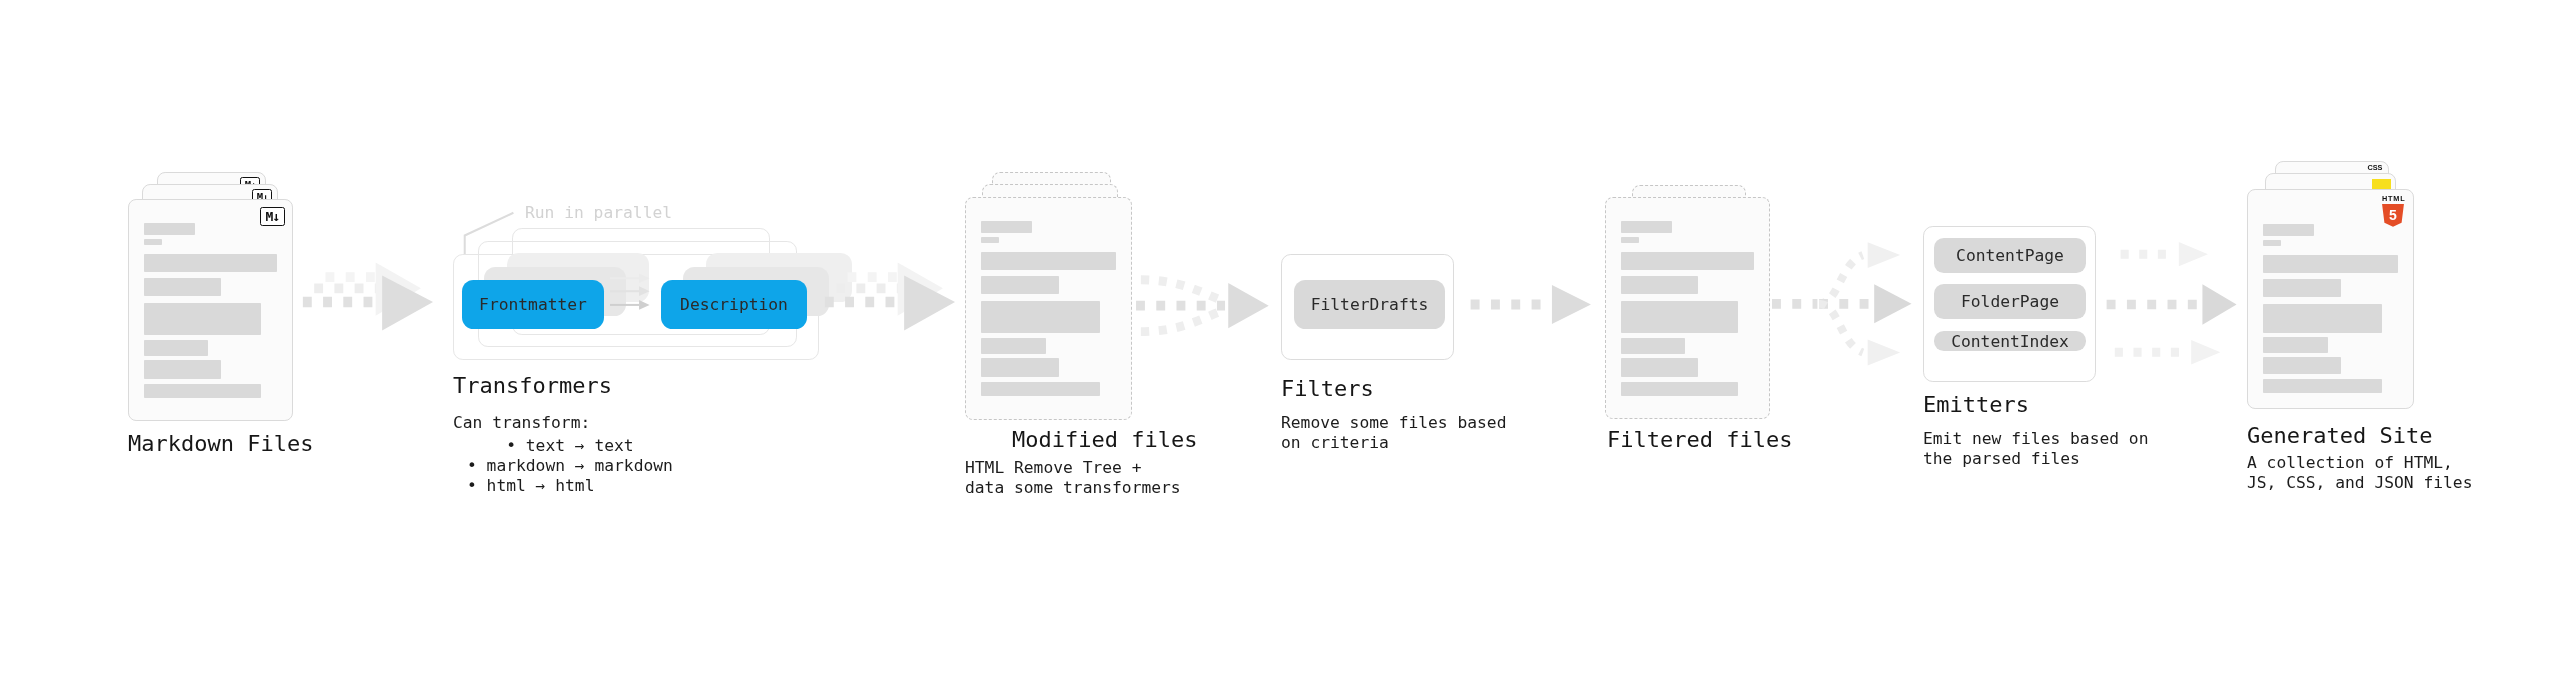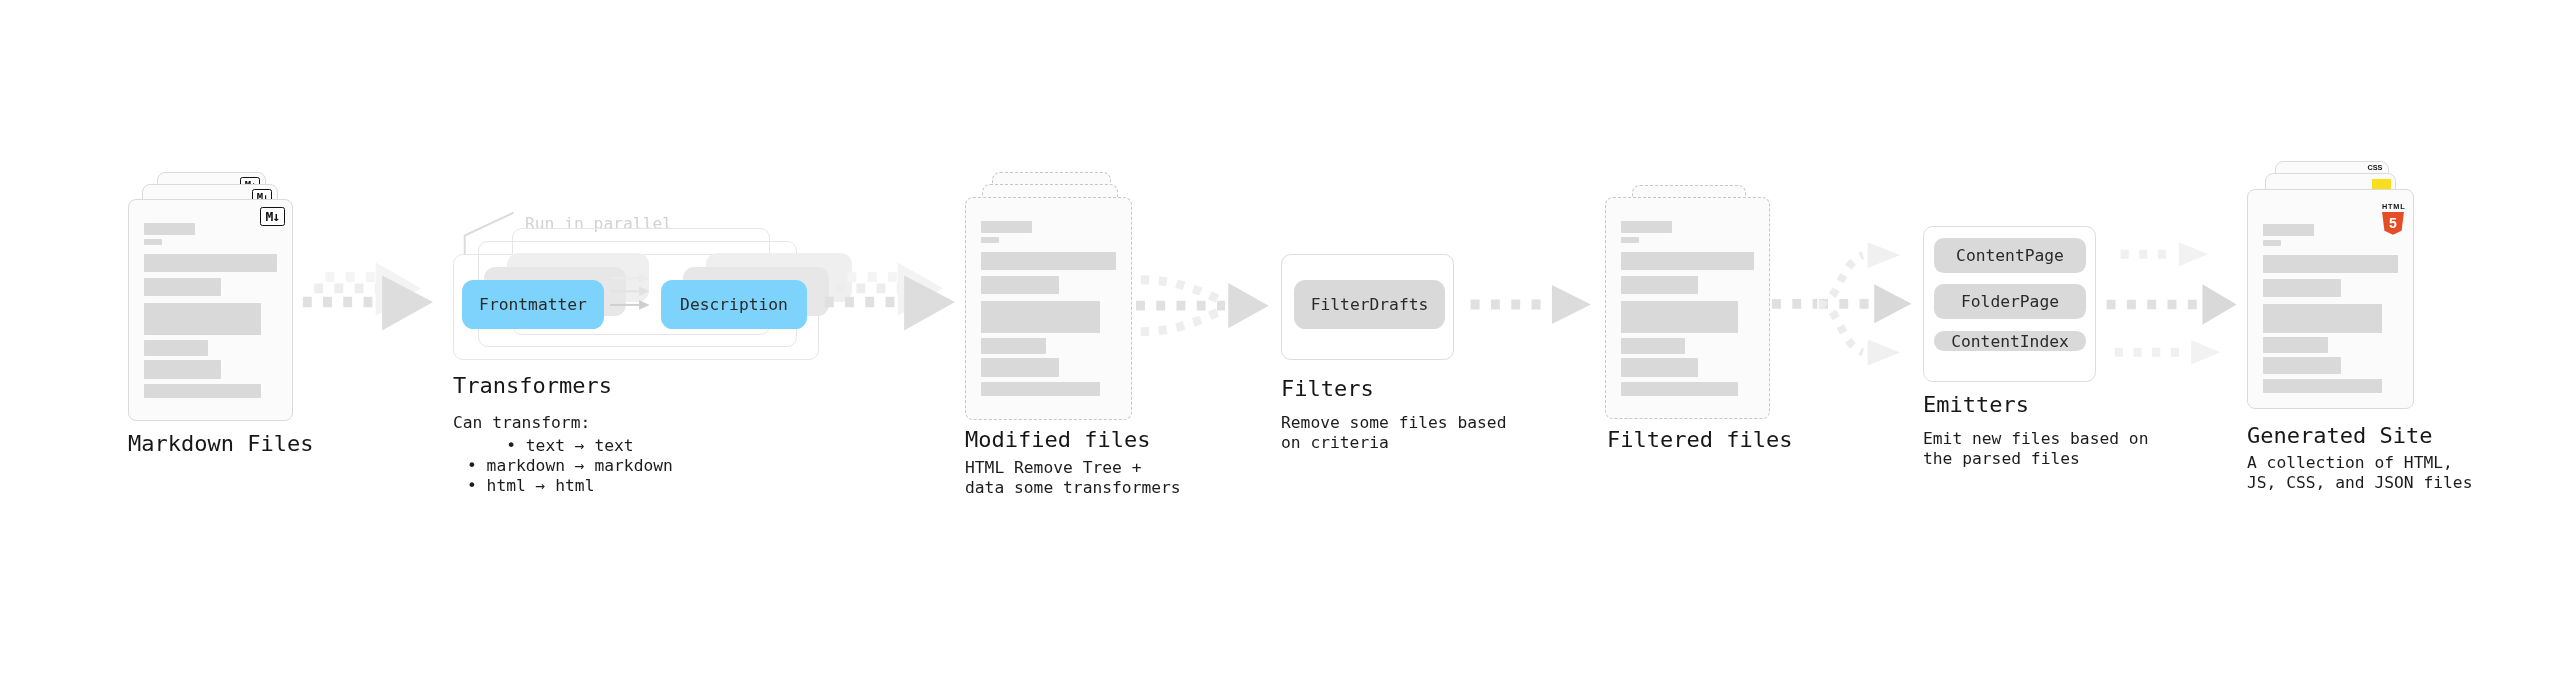--- a/index.html
+++ b/index.html
@@ -46,40 +46,40 @@
   .stage-label { position: absolute; font-size: 22px; font-weight: 500; color: #161616; white-space: nowrap; }
   .stage-desc  { position: absolute; font-size: 16.3px; color: #1c1c1c; line-height: 20.3px; white-space: nowrap; }
 
   
   .panel { position: absolute; border: 1.6px solid #e6e6e6; border-radius: 9.8px; box-sizing: border-box; background: transparent; }
   .tbox {
     position: absolute; border-radius: 11.4px; box-sizing: border-box;
     display: flex; align-items: center; justify-content: center;
     font-size: 16.3px; color: #2a2a2a; white-space: nowrap;
   }
-  .tbox.front { background: #7dd3fc; }
+  .tbox.front { background: #0ea5e9; }
   .tbox.ghost1 { background: #e7e7e7; }
   .tbox.ghost2 { background: #efefef; }
   .callout-text { position: absolute; font-size: 16.3px; color: #d2d2d2; white-space: nowrap; }
 
   
   .outline-box { position: absolute; background: #ffffff; border: 1.6px solid #dcdcdc; border-radius: 9.8px; box-sizing: border-box; }
   .pill {
     position: absolute; background: #d9d9d9; border-radius: 9.8px;
     display: flex; align-items: center; justify-content: center;
     font-size: 16.3px; color: #2a2a2a; white-space: nowrap; box-sizing: border-box;
   }
 
   
   .css-badge { position: absolute; text-align: center; }
   .css-badge .css-word { font-family: "Liberation Sans", sans-serif; font-weight: bold; font-size: 7.3px; color: #111; line-height: 6.5px; }
   .css-badge .css-bar { width: 18px; height: 3.3px; background: #2965f1; margin-top: 0.8px; border-radius: 0.8px; }
   .js-badge { position: absolute; width: 18.7px; height: 11.4px; background: #f7df1e; }
   .html5-badge { position: absolute; width: 22px; text-align: center; }
-  .html5-word { font-family: "Liberation Sans", sans-serif; font-weight: bold; font-size: 7.3px; letter-spacing: 0.8px; color: #111; line-height: 8.1px; margin-top: 8px; }
+  .html5-word { font-family: "Liberation Sans", sans-serif; font-weight: bold; font-size: 7.3px; letter-spacing: 0.8px; color: #111; line-height: 8.1px; }
   .html5-shield {
     width: 22px; height: 23px; margin-top: 0.8px;
     background: #e44d26;
     clip-path: polygon(0 0, 100% 0, 89% 82%, 50% 100%, 11% 82%);
     display: flex; align-items: center; justify-content: center;
   }
   .html5-shield span { color: #ffffff; font-family: "Liberation Sans", sans-serif; font-weight: bold; font-size: 14px; }
 
   svg { position: absolute; overflow: visible; }
 </style>
@@ -116,21 +116,21 @@
     <line x1="16" y1="40" x2="102" y2="40" stroke="#ededed" stroke-width="12" stroke-dasharray="11 14"></line>
     <polygon points="92,8 148,40 92,74" fill="#f3f3f3"></polygon>
     <line x1="2" y1="57" x2="102" y2="57" stroke="#e0e0e0" stroke-width="13" stroke-dasharray="11 14"></line>
     <polygon points="100,24 163,57 100,92" fill="#dddddd"></polygon>
   </svg>
 
   <div>
     <svg style="left:455px; top:202px;" width="73" height="54" viewBox="0 0 90 66">
       <path d="M 12,64 L 12,41 L 72,13" stroke="#dcdcdc" stroke-width="2.5" fill="none"></path>
     </svg>
-    <div class="callout-text" style="left:525px; top:203px;margin-top:11px;">Run in parallel</div>
+    <div class="callout-text" style="left:525px; top:203px;">Run in parallel</div>
 
     <div class="panel" style="left:512px; top:228px; width:258px; height:107px;"></div>
     <div class="panel" style="left:478px; top:241px; width:319px; height:106px;"></div>
     <div class="panel" style="left:453px; top:254px; width:366px; height:106px;"></div>
 
     <div class="tbox ghost2" style="left:507px; top:253px; width:142px; height:49px;"></div>
     <div class="tbox ghost1" style="left:484px; top:267px; width:142px; height:49px;"></div>
     <div class="tbox front" style="left:462px; top:280px; width:142px; height:49px;">Frontmatter</div>
 
     <div class="tbox ghost2" style="left:706px; top:253px; width:146px; height:49px;"></div>
@@ -171,21 +171,21 @@
         <div class="bar b1"></div>
         <div class="bar b2"></div>
         <div class="bar b3"></div>
         <div class="bar b4"></div>
         <div class="bar b5"></div>
         <div class="bar b6"></div>
         <div class="bar b7"></div>
         <div class="bar b8"></div>
       </div>
     </div>
-    <div class="stage-label" style="left:965px; top:427px;">Modified files</div>
+    <div class="stage-label" style="left:1012px; top:427px;">Modified files</div>
     <div class="stage-desc" style="left:965px; top:458px;">
       <div>HTML Remove Tree +</div>
       <div>data some transformers</div>
     </div>
   </div>
 
   <svg style="left:1134px; top:262px;" width="140" height="89" viewBox="0 0 172 110">
     <path d="M 8,22 C 60,22 86,40 110,48" stroke="#eeeeee" stroke-width="11" stroke-dasharray="10 12" fill="none"></path>
     <path d="M 8,86 C 60,86 86,68 110,60" stroke="#eeeeee" stroke-width="11" stroke-dasharray="10 12" fill="none"></path>
     <line x1="2" y1="54" x2="112" y2="54" stroke="#e0e0e0" stroke-width="12" stroke-dasharray="11 14"></line>

